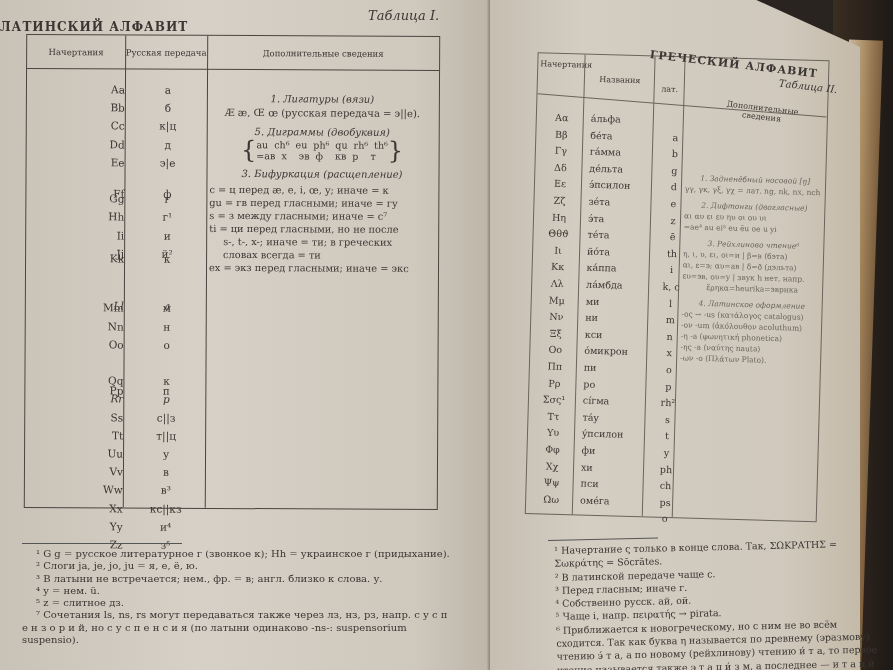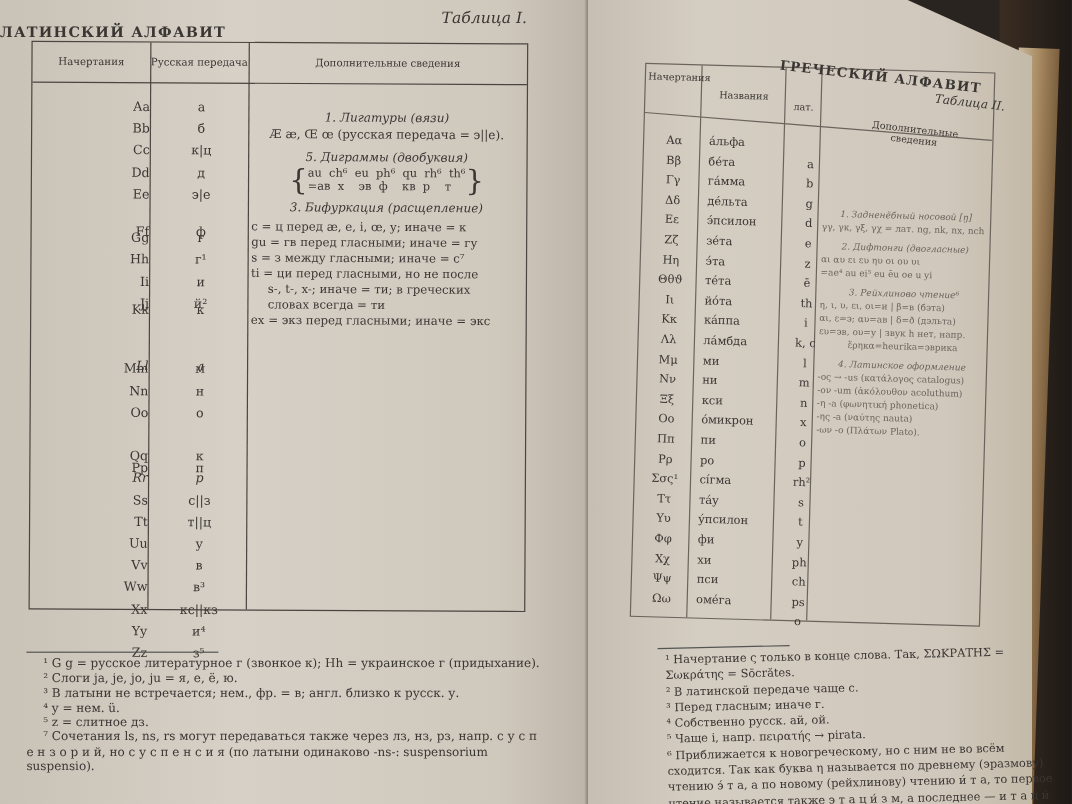--- a/index.html
+++ b/index.html
@@ -221,21 +221,21 @@
         <div class="ind">словах всегда = ти</div>
         <div>ex = экз перед гласными; иначе = экс</div>
       </div>
     </div>
   </div>
 
   <div class="fn-left">
     <div class="rule"></div>
     <p>¹ G g = русское литературное г (звонкое к); Hh = украинское г (придыхание).</p>
     <p>² Слоги ja, je, jo, ju = я, е, ё, ю.</p>
-    <p>³ В латыни не встречается; нем., фр. = в; англ. близко к русск. у.</p>
+    <p>³ В латыни не встречается; нем., фр. = в; англ. близко к слова. у.</p>
     <p>⁴ y = нем. ü.</p>
     <p>⁵ z = слитное дз.</p>
     <p>⁷ Сочетания ls, ns, rs могут передаваться также через лз, нз, рз, напр. с у с п е н з о р и й, но с у с п е н с и я (по латыни одинаково -ns-: suspensorium suspensio).</p>
   </div>
 </div>
 
 <div class="gutter"></div>
 
 <div class="page-right"></div>
 

